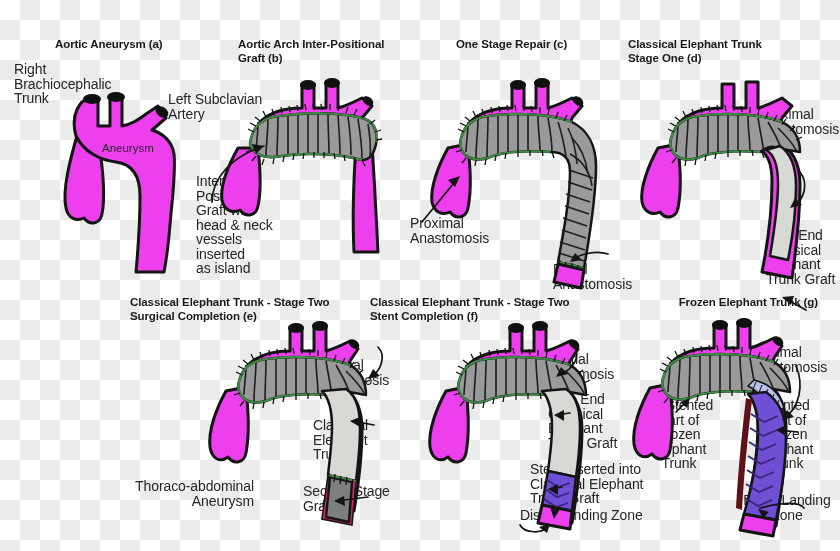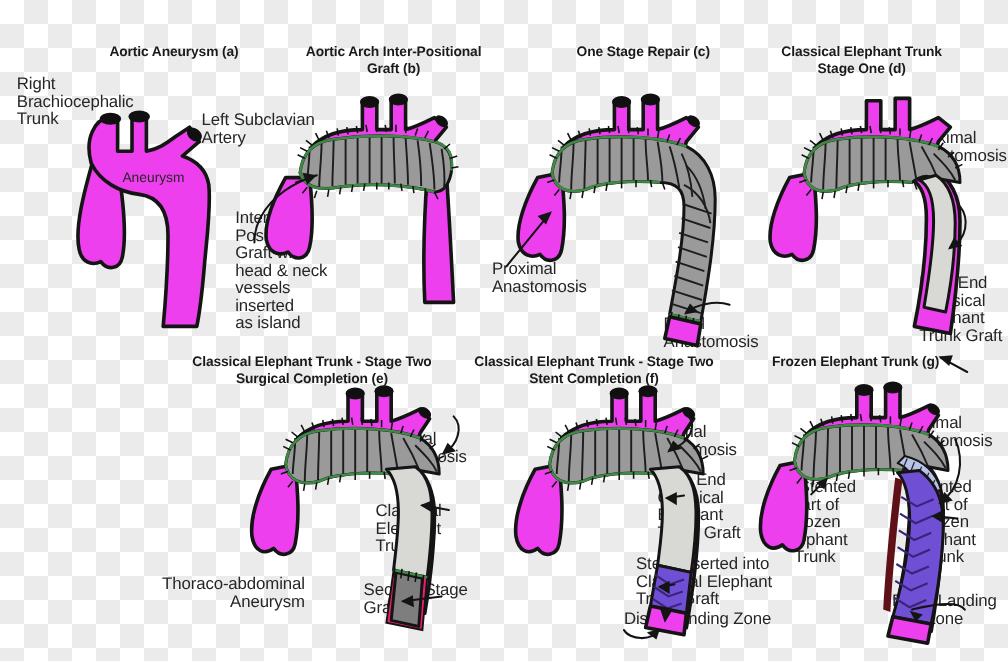--- a/index.html
+++ b/index.html
@@ -20,21 +20,20 @@
       linear-gradient(45deg, #ebebeb 25%, transparent 25%, transparent 75%, #ebebeb 75%, #ebebeb);
     background-size: 40px 40px;
     background-position: 0 0, 20px 20px;
   }
 
   .panel-title {
     position: absolute;
     font-weight: bold;
     font-size: 11.5px;
     color: #1a1a1a;
-    text-align: center;
     line-height: 14px;
     letter-spacing: -0.1px;
     white-space: pre-line;
   }
 
   .lbl {
     position: absolute;
     font-size: 14px;
     color: #262626;
     line-height: 14.5px;
@@ -683,21 +682,21 @@
     <path class="leader" d="M160,50 C178,44 182,30 176,22"></path>
     <polygon class="leadhead" points="158,52 170,49 163,42"></polygon>
     <path class="leader" d="M158,90 L172,88"></path>
     <polygon class="leadhead" points="156,90 166,96 166,85"></polygon>
     <path class="leader" d="M152,164 L164,162"></path>
     <polygon class="leadhead" points="150,164 160,170 160,159"></polygon>
     <path class="leader" d="M150,200 C146,210 126,208 122,200"></path>
     <polygon class="leadhead" points="152,199 141,202 149,208"></polygon>
   </svg>
 
-  <div class="panel-title" style="left:608px; top:295px; width:210px; text-align:center;">Frozen Elephant Trunk (g)</div>
+  <div class="panel-title" style="left:608px; top:295px; width:210px; text-align:right;">Frozen Elephant Trunk (g)</div>
 
   <div class="lbl" style="left:748px; top:345px; width:95px;">Proximal
 Anastomosis</div>
   <div class="lbl" style="left:648px; top:398px; width:62px; text-align:center;">UnStented
 Part of
 Frozen
 Elephant
 Trunk</div>
   <div class="lbl" style="left:748px; top:398px; width:76px; text-align:center;">Stented
 Part of

